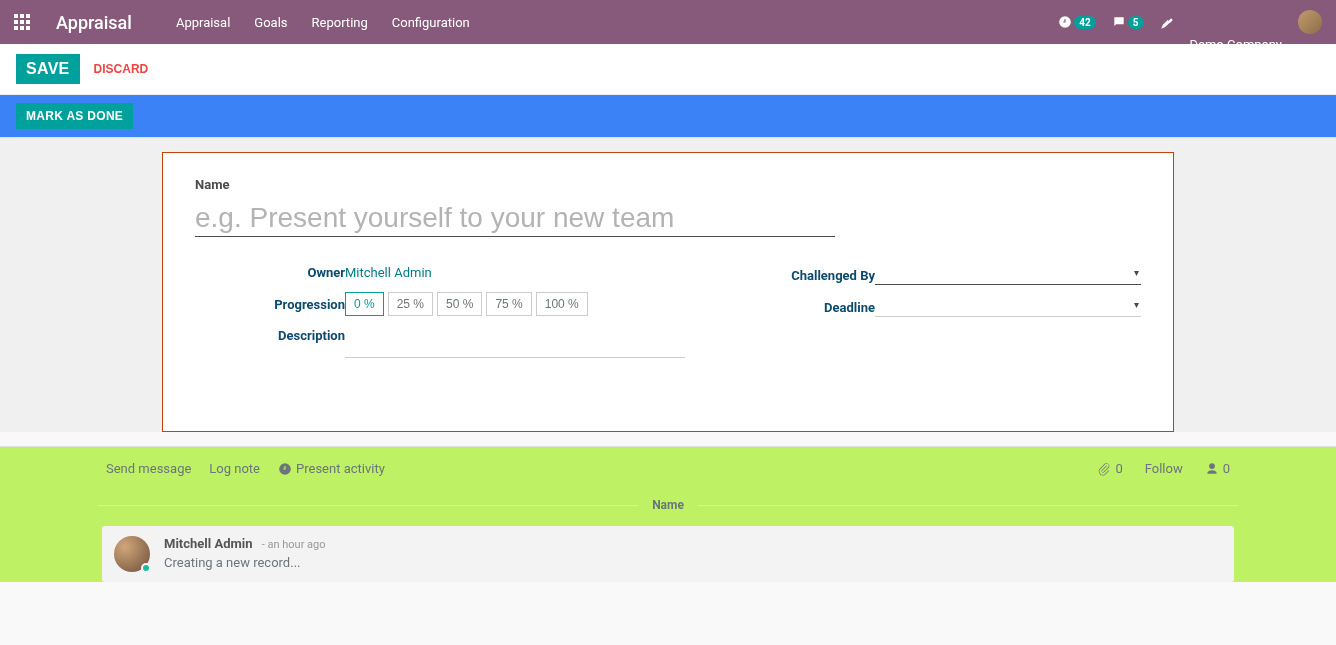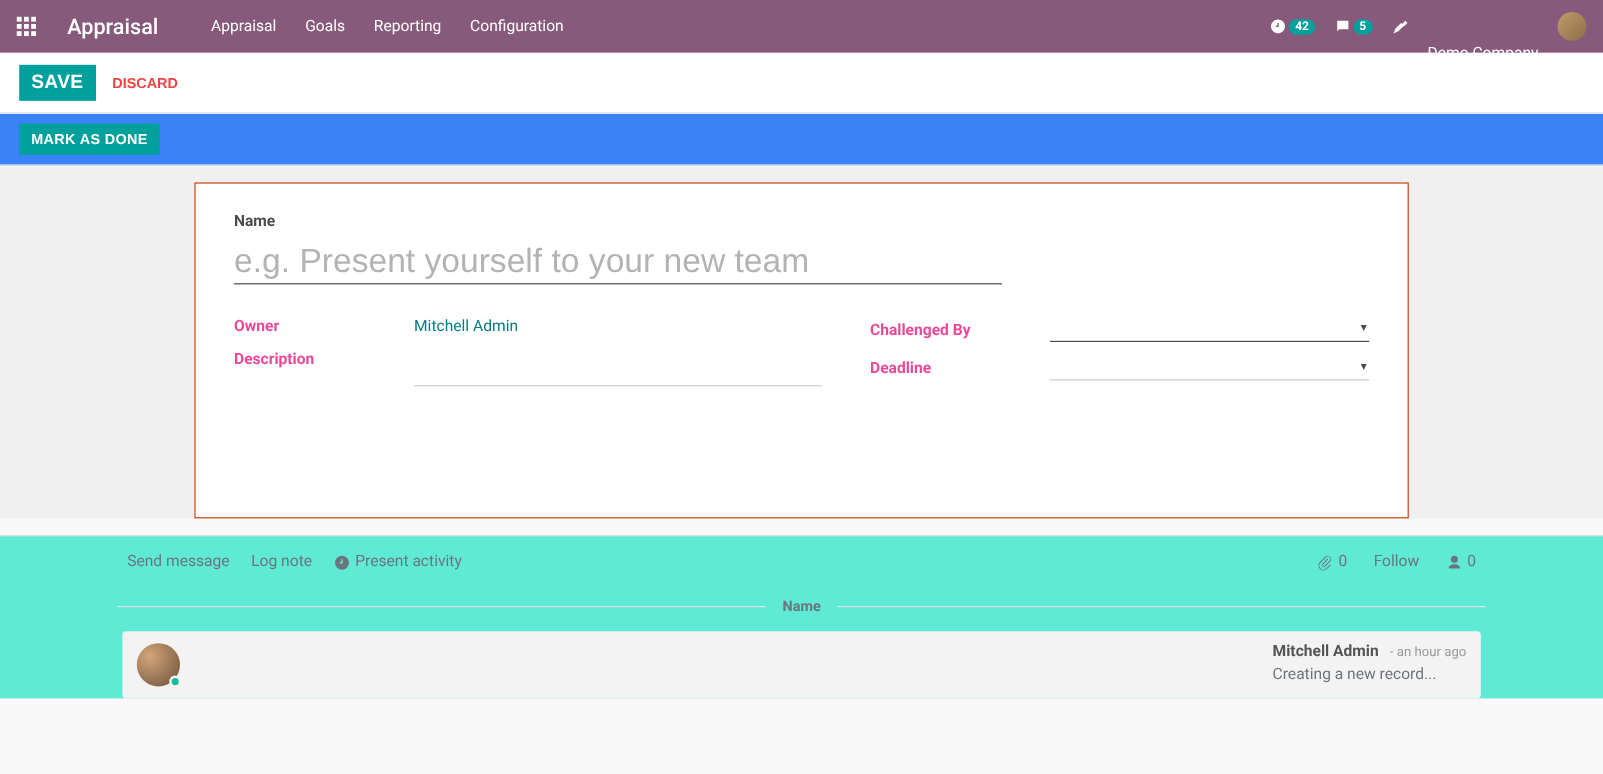--- a/index.html
+++ b/index.html
@@ -36,48 +36,48 @@
   .sheet-bg { background:#f0f0f0; padding: 14px 0 0 0; display:flex; justify-content:center; }
   .sheet { background:#fff; width: 1012px; border: 1px solid #c2410c; padding: 24px 32px 44px 32px; position:relative; min-height: 280px; }
 
   .field-label { color:#4c4c4c; font-weight:700; font-size:13px; margin-bottom:4px; display:block; }
   .name-input { width: 640px; border:none; border-bottom:1px solid #4c4c4c; font-size: 28px; color:#4c4c4c; padding: 6px 0 2px 0; outline:none; }
   .name-input::placeholder { color:#b3b3b3; }
 
   .row { display:flex; margin-top: 28px; gap: 40px; }
   .col { flex:1; }
   .field-row { display:flex; align-items:center; margin-bottom: 12px; }
-  .field-row .fl { width:150px; font-weight:700; font-size:13px; color:#ec4899; }
+  .field-row .fl { width:150px; font-weight:700; font-size:13px; color:#0c4a6e;text-align:right; }
   .field-row .fv { flex:1; }
   .link-val { color:#017e84; font-size:13px; cursor:pointer; }
 
   .progress-btns { display:flex; gap:4px; }
   .progress-btns button { background:#fff; border:1px solid #ccc; color:#6c757d; font-size:12px; padding: 4px 8px; cursor:pointer; }
   .progress-btns button.active { border-color:#00a09d; color:#00a09d; }
 
   .dd-input { width:100%; border:none; border-bottom:1px solid #4c4c4c; padding: 2px 0; font-size:13px; outline:none; background:transparent; }
   .dd-wrap { position:relative; }
   .dd-caret { position:absolute; right:2px; top:2px; font-size:10px; color:#4c4c4c; pointer-events:none; }
 
   .desc-area { width: 340px; border:none; border-bottom:1px solid #ccc; height: 22px; margin-top: 8px; }
 
   
-  .chatter { background:#5eead4; border-top:1px solid #dee2e6; margin-top: 14px; }
+  .chatter { background:#bef264; border-top:1px solid #dee2e6; margin-top: 14px; }
   .chatter-inner { width:1140px; margin:0 auto; }
   .chatter-topbar { display:flex; align-items:center; padding: 14px 8px; color:#6c757d; font-size:13px; border-bottom: none; }
   .chatter-topbar .tabs { display:flex; gap:18px; }
   .chatter-topbar .tabs span { cursor:pointer; display:flex; align-items:center; gap:4px; }
   .chatter-topbar .right { margin-left:auto; display:flex; gap:22px; align-items:center; }
   .chatter-topbar .right span { display:flex; align-items:center; gap:4px; cursor:pointer; }
 
   .sep-line { display:flex; align-items:center; margin: 8px 0 14px 0; }
   .sep-line hr { flex:1; border:none; border-top:1px solid #dee2e6; }
   .sep-line .lbl { padding: 0 14px; color:#6c757d; font-weight:700; font-size:12px; }
 
-  .msg { background:#f3f3f3; border-radius:3px; padding: 10px 12px; display:flex; gap:14px; align-items:flex-start; margin: 0 4px 20px 4px; justify-content: space-between; }
+  .msg { background:#f3f3f3; border-radius:3px; padding: 10px 12px; display:flex; gap:14px; align-items:flex-start; margin: 0 4px 20px 4px; }
   .msg .av { width:36px; height:36px; border-radius:50%; background: radial-gradient(circle at 30% 30%, #d2a679, #6b4f3a); position:relative; flex-shrink:0; }
   .msg .av .dot { position:absolute; right:-1px; bottom:-1px; width:10px; height:10px; border-radius:50%; background:#1abc9c; border:2px solid #f3f3f3; }
   .msg .mh { font-size:13px; }
   .msg .mh .author { font-weight:700; color:#555; }
   .msg .mh .time { color:#999; font-size:11px; margin-left:6px; }
   .msg .mb { color:#6c757d; font-size:13px; margin-top:4px; }
 
   svg.icon { width:14px; height:14px; fill:currentColor; vertical-align:middle; }
 </style>
 </head>
@@ -139,20 +139,32 @@
 <div class="sheet-bg">
   <div class="sheet">
     <label class="field-label">Name</label>
     <input class="name-input" placeholder="e.g. Present yourself to your new team" value="" style="">
 
     <div class="row">
       <div class="col">
         <div class="field-row">
           <div class="fl">Owner</div>
           <div class="fv"><span class="link-val">Mitchell Admin</span></div>
+        </div>
+        <div class="field-row">
+          <div class="fl">Progression</div>
+          <div class="fv">
+            <div class="progress-btns">
+              <button class="active">0 %</button>
+              <button>25 %</button>
+              <button>50 %</button>
+              <button>75 %</button>
+              <button>100 %</button>
+            </div>
+          </div>
         </div>
         <div class="field-row" style="align-items:flex-start;">
           <div class="fl">Description</div>
           <div class="fv">
               <div class="desc-area"></div>
             </div>
         </div>
       </div>
       <div class="col">
         <div class="field-row">

